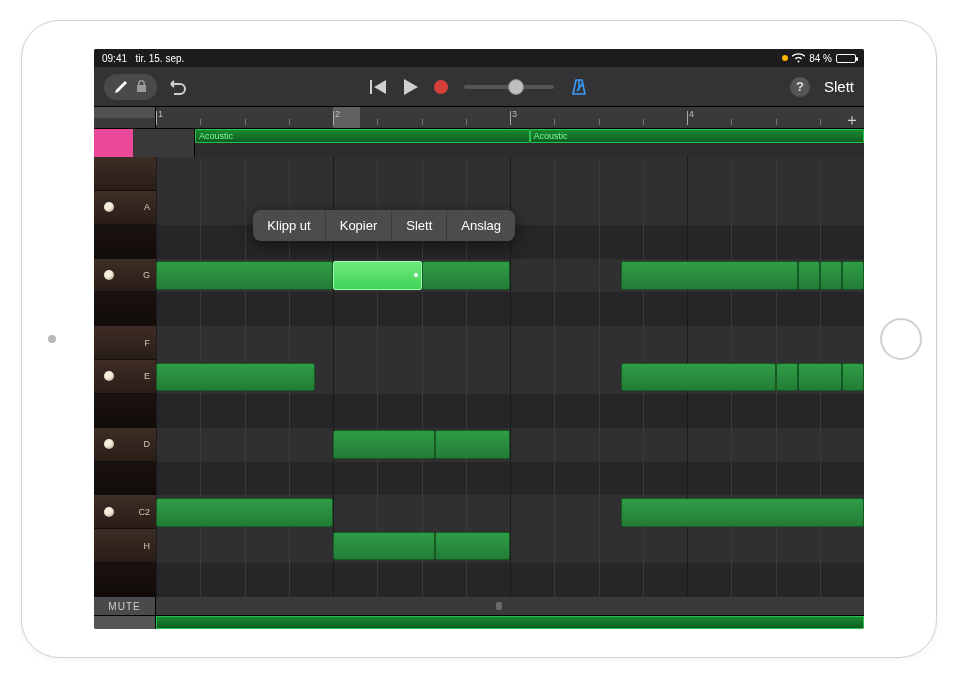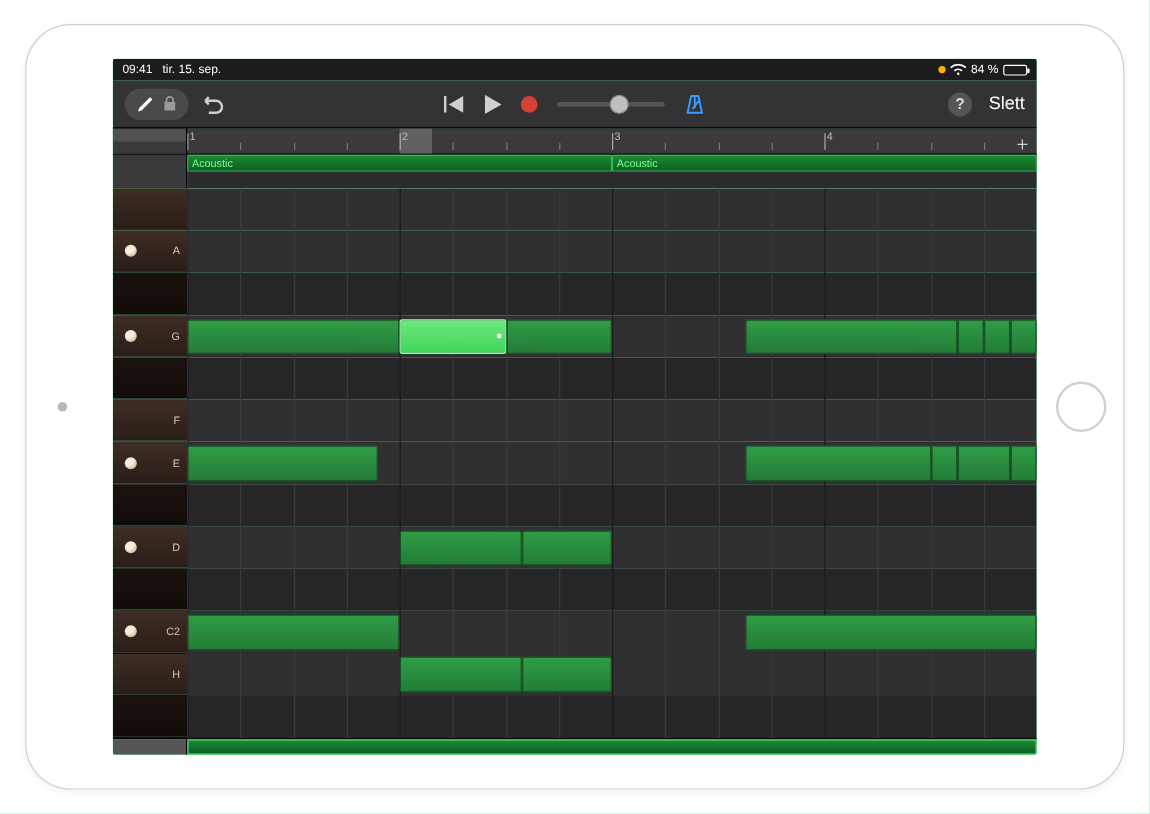--- a/index.html
+++ b/index.html
@@ -23,21 +23,21 @@
     position: absolute; left: 26px; top: 50%; transform: translateY(-50%);
     width: 8px; height: 8px; border-radius: 50%; background:#b8b8b8;
   }
   .home-button {
     position: absolute; right: 14px; top: 50%; transform: translateY(-50%);
     width: 42px; height: 42px; border-radius: 50%;
     border: 2px solid #d0d0d0; background:#fff;
   }
   .screen {
     width: 770px; height: 580px;
-    background: #86efac;
+    background: #ec4899;
     position: relative; overflow: hidden;
     border-radius: 2px;
     display: flex; flex-direction: column;
   }
 
   
   .status-bar {
     height: 18px; color:#fff; font-size:10px;
     display:flex; align-items:center; justify-content:space-between;
     padding: 0 8px; background:#1c1c1e;
@@ -75,21 +75,21 @@
   .left-gutter { width:62px; flex:0 0 62px; background:#3a3a3c; border-right:1px solid #000;}
   .left-gutter.half { background:#515153; height:50%; }
   .ruler { flex:1; position:relative; overflow:hidden; }
   .bar-label { position:absolute; top:2px; font-size:9px; color:#bcbcbe; }
   .tick { position:absolute; top:12px; width:1px; height:6px; background:#777; }
   .tick.major { top:4px; height:14px; background:#aaa; }
   .playhead-range { position:absolute; top:0; height:22px; background:rgba(200,200,200,.28); }
   .add-bar { position:absolute; right:4px; top:3px; color:#cfcfd2; font-size:16px; }
 
   
-  .region-row { display:flex; height:28px; }
+  .region-row { display:flex; height:28px;margin-left:39px; }
   .region-row .left-gutter { background:#3a3a3c; }
   .region-track { flex:1; position:relative; background:#2c2c2e; }
   .region { position:absolute; top:0; height:14px;
             background: linear-gradient(#1a8a33,#0e5e20);
             border:1px solid #27c24c; border-radius:1px;
             color:#7fff9a; font-size:9px; padding-left:3px; line-height:12px;
             overflow:hidden; }
 
   
   .roll-wrap { flex:1; display:flex; min-height:0; }
@@ -327,22 +327,34 @@
           <div class="note" style="left: 65.625%; width: 21.875%; top: 46.7692%; height: 6.46154%;"></div>
           <div class="note" style="left: 87.5%; width: 3.125%; top: 46.7692%; height: 6.46154%;"></div>
           <div class="note" style="left: 90.625%; width: 6.25%; top: 46.7692%; height: 6.46154%;"></div>
           <div class="note" style="left: 96.875%; width: 3.125%; top: 46.7692%; height: 6.46154%;"></div>
           <div class="note" style="left: 25%; width: 14.375%; top: 62.1538%; height: 6.46154%;"></div>
           <div class="note" style="left: 39.375%; width: 10.625%; top: 62.1538%; height: 6.46154%;"></div>
           <div class="note" style="left: 0%; width: 25%; top: 77.5385%; height: 6.46154%;"></div>
           <div class="note" style="left: 65.625%; width: 34.375%; top: 77.5385%; height: 6.46154%;"></div>
           <div class="note" style="left: 25%; width: 14.375%; top: 85.2308%; height: 6.46154%;"></div>
           <div class="note" style="left: 39.375%; width: 10.625%; top: 85.2308%; height: 6.46154%;"></div>
-        </div>
-    </div>
-
+          <div class="ctx-menu" id="ctx" style="left: calc(13.75%); top: calc(12.0769%);">
+            <div class="ctx-item">Klipp ut</div>
+            <div class="ctx-item">Kopier</div>
+            <div class="ctx-item">Slett</div>
+            <div class="ctx-item">Anslag</div>
+          </div>
+        </div>
+    </div>
+
+    <div class="footer-row">
+      <div class="mute-btn">MUTE</div>
+      <div class="scroll-area">
+        <div class="scroll-thumb" style="left:48%; width:6px;"></div>
+      </div>
+    </div>
     <div class="mini-row">
       <div class="left-gutter"></div>
       <div class="mini-track"></div>
     </div>
 
   </div>
 </div>
 
 </body></html>

